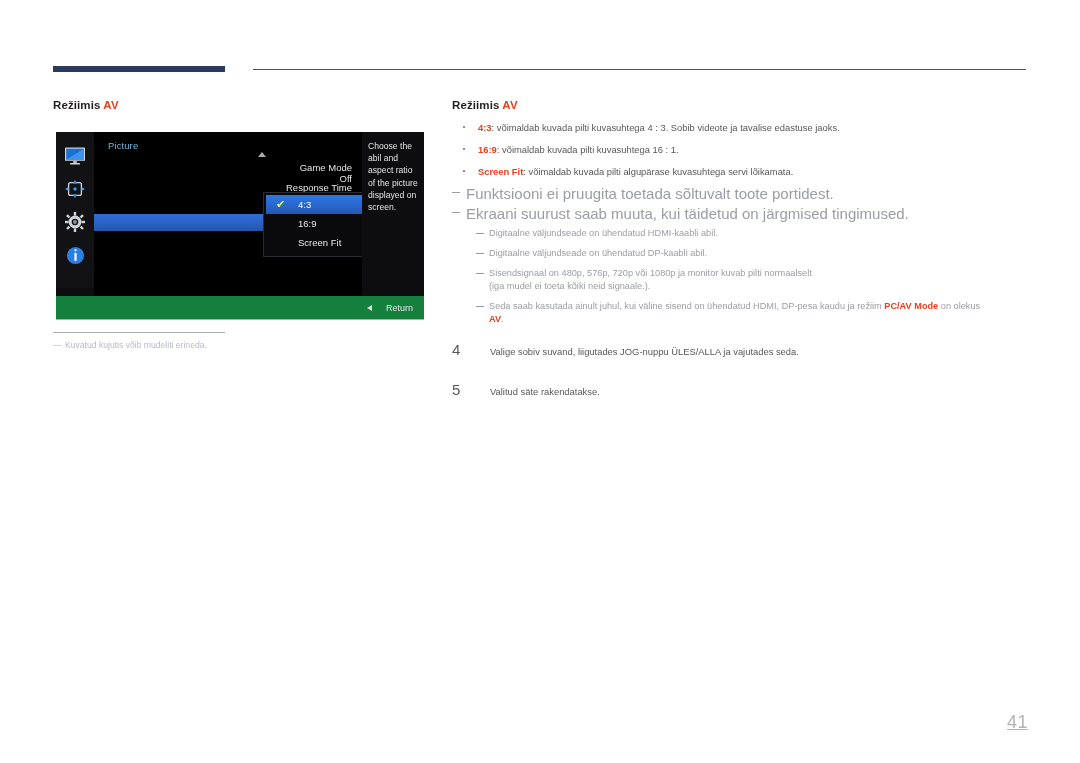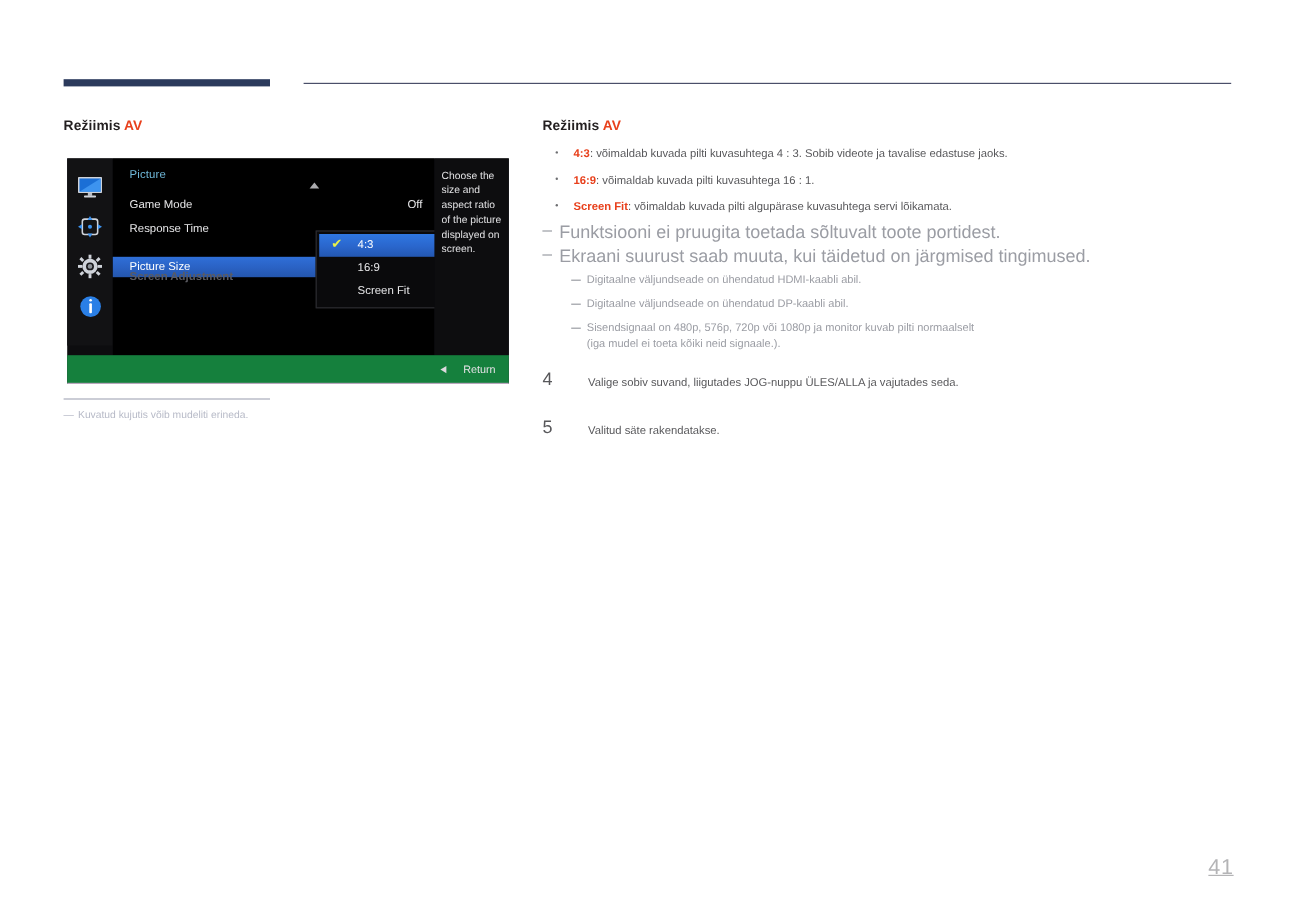--- a/index.html
+++ b/index.html
@@ -120,25 +120,26 @@
     border-right: 4px solid transparent;
     border-bottom: 5px solid #c9c9cc;
     opacity:.85;
   }
   .osd-row {
     position: absolute;
     left: 0;
     width: 268px;
     height: 17px;
     display: flex;
-    align-items: center;
+    align-items: flex-end;
     box-sizing: border-box;
     padding: 0 10px 0 14px;
     font-size: 9.5px;
     color: #e7e7e9;
+    flex-direction: column;
   }
   .osd-row .val {
     margin-left: auto;
     font-size: 9.5px;
     color: #e7e7e9;
   }
   .osd-row.selected {
     background: linear-gradient(180deg,#2f6fd8 0%,#2a62c4 52%,#2456ad 100%);
     color: #ffffff;
     margin-top: 12px;
@@ -442,21 +443,21 @@
       <span>4:3</span>
     </div>
     <div class="sub-item">
       <span>16:9</span>
     </div>
     <div class="sub-item">
       <span>Screen Fit</span>
     </div>
   </div>
 
-  <div class="osd-help">Choose the size and aspect ratio of the picture displayed on screen.</div>
+  <div class="osd-help">Choose the abil and aspect ratio of the picture displayed on screen.</div>
 
   <div class="osd-bottom">
     <span class="ret-arrow"></span>
     <span class="ret-label">Return</span>
   </div>
 </div>
 
 <div class="left-foot">
   <div class="foot-rule"></div>
   <div class="foot-line">
@@ -493,20 +494,24 @@
     <div class="subnote">
       <span class="ndash"></span><span>Digitaalne väljundseade on ühendatud HDMI-kaabli abil.</span>
     </div>
     <div class="subnote">
       <span class="ndash"></span><span>Digitaalne väljundseade on ühendatud DP-kaabli abil.</span>
     </div>
     <div class="subnote">
       <span class="ndash"></span><span>Sisendsignaal on 480p, 576p, 720p või 1080p ja monitor kuvab pilti normaalselt</span>
       <span class="cont">(iga mudel ei toeta kõiki neid signaale.).</span>
     </div>
+    <div class="subnote">
+      <span class="ndash"></span><span>Seda saab kasutada ainult juhul, kui väline sisend on ühendatud HDMI, DP-pesa kaudu ja režiim </span><b class="hl">PC/AV Mode</b><span> on olekus</span>
+      <span class="cont"><b class="hl">AV</b><span>.</span></span>
+    </div>
   </div>
 
   <div class="steps">
     <div class="step">
       <span class="step-num">4</span>
       <div class="step-text">Valige sobiv suvand, liigutades JOG-nuppu ÜLES/ALLA ja vajutades seda.</div>
     </div>
     <div class="step">
       <span class="step-num">5</span>
       <div class="step-text">Valitud säte rakendatakse.</div>

